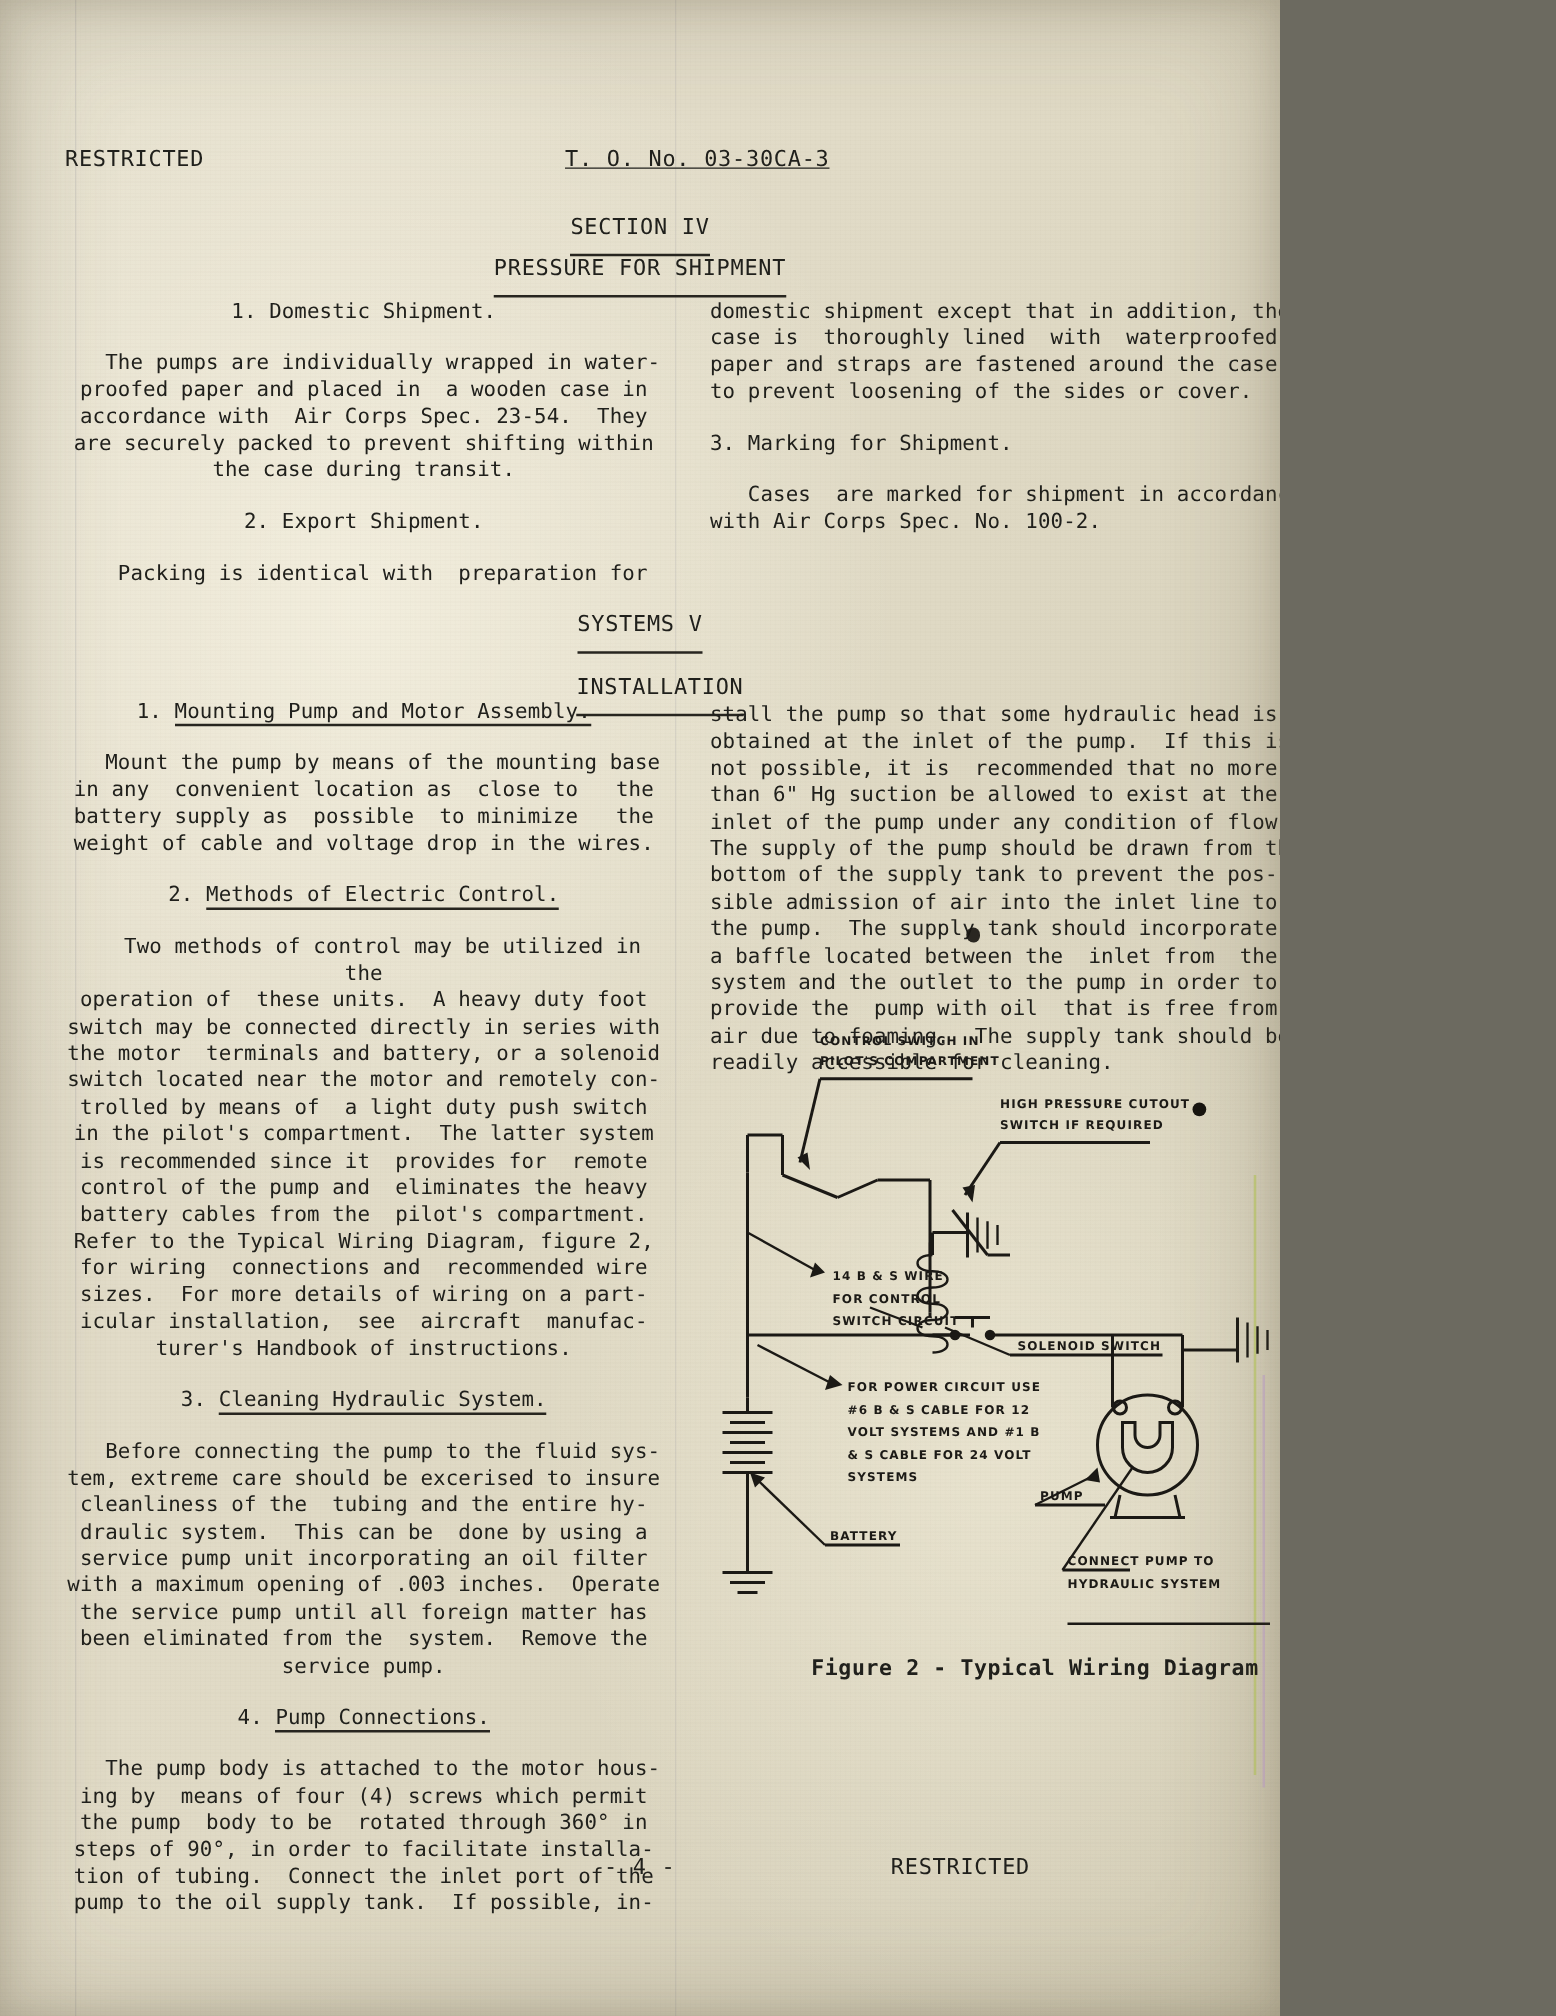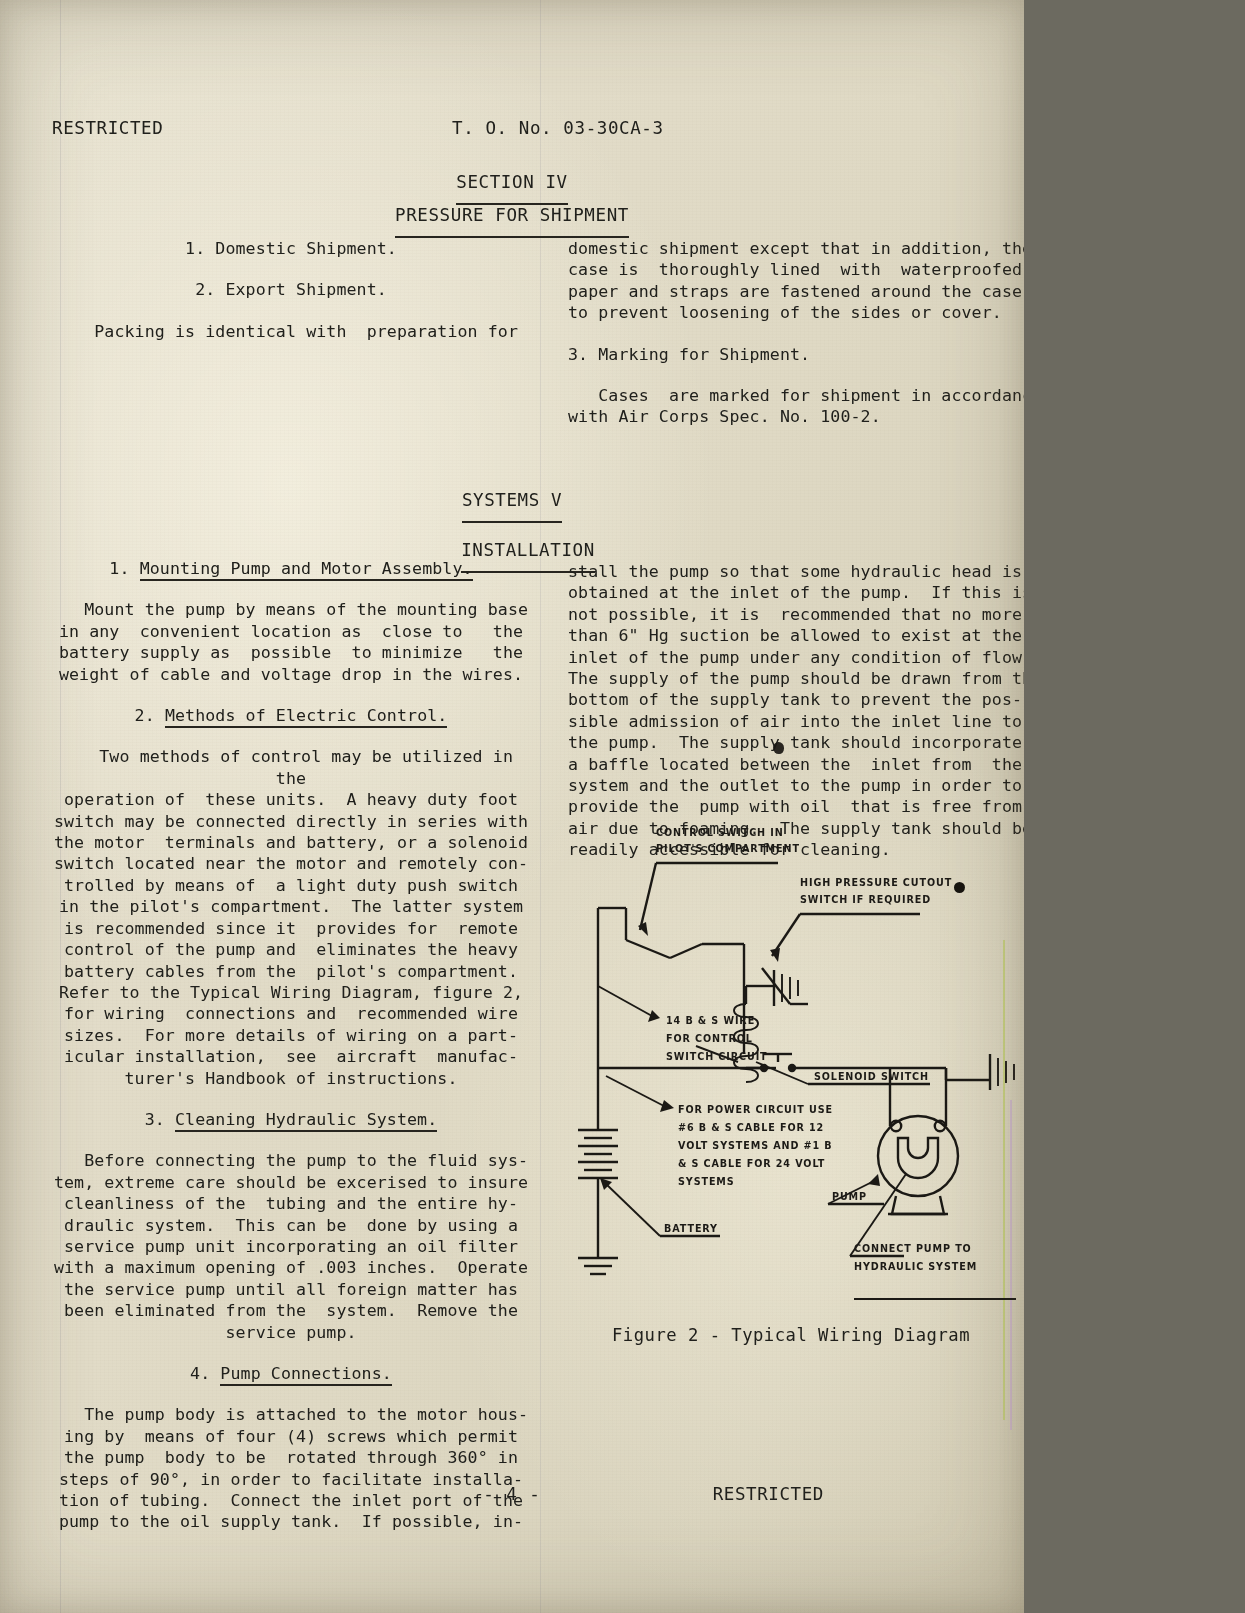--- a/index.html
+++ b/index.html
@@ -61,21 +61,21 @@
     left: 0; top: 0; right: 0; bottom: 0;
   }
   .hdr {
     position: absolute;
     top: 118px;
     font-size: 17.5px;
     letter-spacing: .6px;
     white-space: nowrap;
   }
   .hdr.left  { left: 52px; }
-  .hdr.mid   { left: 452px; }
+  .hdr.mid   { left: 452px; text-decoration: underline; }
 
   .ctr-head {
     position: absolute;
     width: 100%;
     text-align: center;
     font-size: 17.5px;
     letter-spacing: .6px;
   }
   .ctr-head span {
     border-bottom: 2px solid #27251f;
@@ -176,20 +176,25 @@
 
     <div class="ctr-head" style="top:172px;">
       <span>SECTION IV</span>
     </div>
     <div class="ctr-head" style="top:205px;">
       <span>PRESSURE FOR SHIPMENT</span>
     </div>
 
     <div class="col left" style="top:238px;">
       <p class="para">1. Domestic Shipment.</p>
+      <p class="para gap">   The pumps are individually wrapped in water-
+proofed paper and placed in  a wooden case in
+accordance with  Air Corps Spec. 23-54.  They
+are securely packed to prevent shifting within
+the case during transit.</p>
       <p class="para gap">2. Export Shipment.</p>
       <p class="para gap">   Packing is identical with  preparation for</p>
     </div>
 
     <div class="col right" style="top:238px;">
       <p class="para">domestic shipment except that in addition, the
 case is  thoroughly lined  with  waterproofed
 paper and straps are fastened around the case
 to prevent loosening of the sides or cover.</p>
       <p class="para gap">3. Marking for Shipment.</p>
@@ -394,21 +399,21 @@
 
         <text class="dlabel" x="294" y="434">CONNECT PUMP TO</text>
         <text class="dlabel" x="294" y="452">HYDRAULIC SYSTEM</text>
       </svg>
 
       <div class="blot" style="left:394px; top:64px;"></div>
     </div>
 
     <div style="position:absolute;left:854px;top:1298px;width:162px;height:2px;background:#1b1915;"></div>
 
-    <div class="figcap" style="left:612px; top:1325px;">Figure 2 - Typical Wiring Diagram</div>
+    <div class="figcap" style="left:649px; top:1325px;font-weight:bold;">Figure 2 - Typical Wiring Diagram</div>
 
     <div class="footer-page">- 4 -</div>
     <div class="footer-right">RESTRICTED</div>
 
   </div>
 
   <div class="hole h1"></div>
   <div class="hole h2"></div>
   <div class="hole h3"></div>
 

